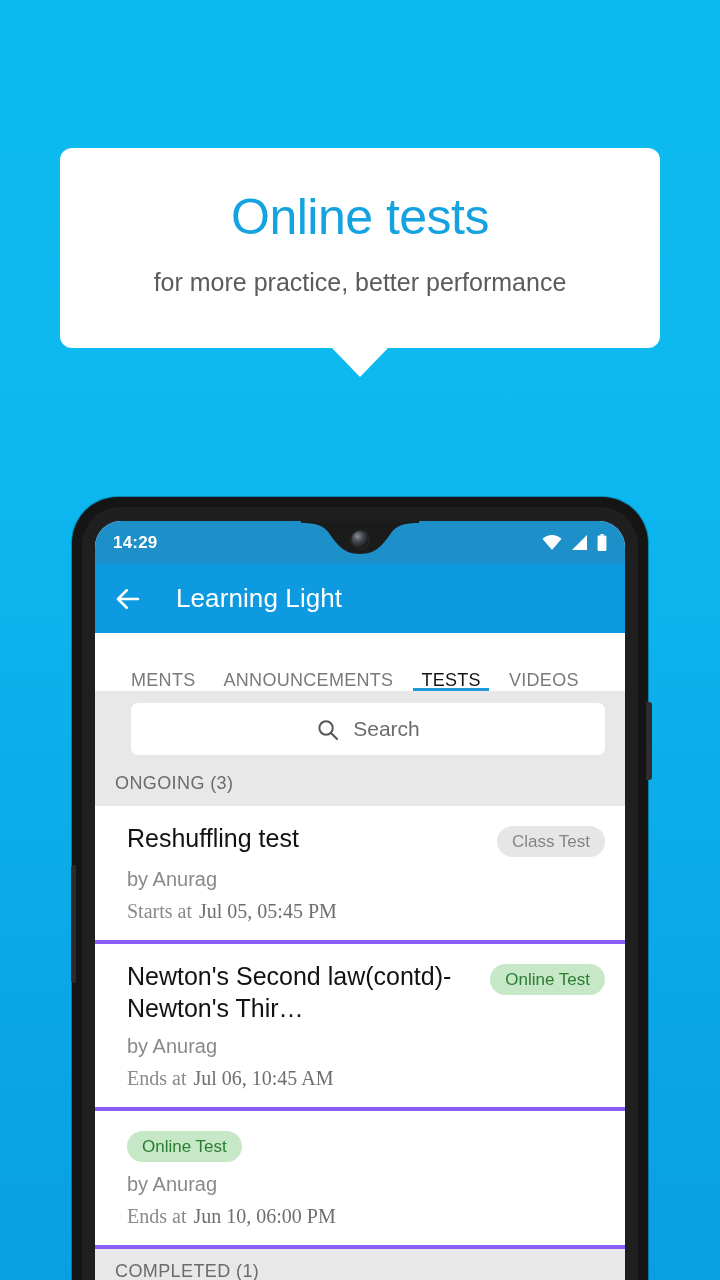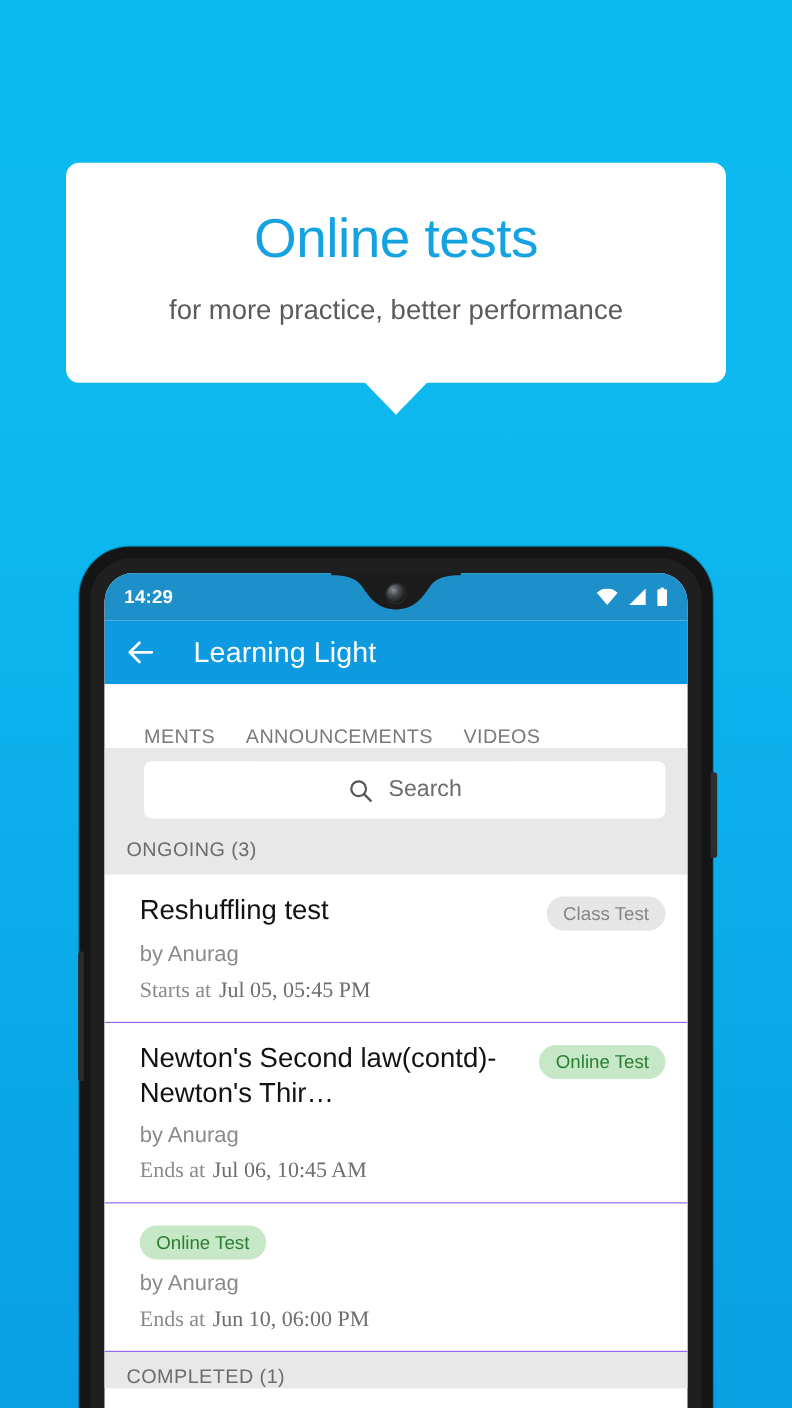--- a/index.html
+++ b/index.html
@@ -155,21 +155,21 @@
   }
   #status-icons {
     display: flex;
     align-items: center;
     gap: 9px;
   }
   #status-icons svg { display: block; }
 
   
   #app-bar {
-    height: 58px;
+    height: 69px;
     background: #0d9ae0;
     display: flex;
     align-items: center;
     padding-left: 18px;
   }
   #back-icon { width: 30px; height: 30px; flex: 0 0 auto; cursor: pointer; }
   #app-title {
     margin-left: 33px;
     color: #ffffff;
     font-size: 26px;
@@ -245,21 +245,21 @@
     letter-spacing: 0.4px;
   }
   #completed-header {
     padding-top: 12px;
     padding-bottom: 0;
   }
 
   #test-list { background: #ffffff; }
   .test-row {
     padding: 17px 20px 17px 32px;
-    border-bottom: 1px solid #8b5cf6;
+    border-bottom: 4px solid #8b5cf6;
     position: relative;
     cursor: pointer;
   }
   .test-row-top {
     display: flex;
     align-items: flex-start;
     justify-content: space-between;
     gap: 12px;
   }
   .test-title {
@@ -342,20 +342,21 @@
     <div id="app-bar">
       <svg id="back-icon" viewBox="0 0 24 24">
         <path d="M20 12 H5 M11 5 L4 12 L11 19" fill="none" stroke="#ffffff" stroke-width="2" stroke-linecap="round" stroke-linejoin="round"></path>
       </svg>
       <div id="app-title">Learning Light</div>
     </div>
 
     <div id="tab-bar">
       <div class="tab">MENTS</div>
       <div class="tab">ANNOUNCEMENTS</div>
+      <div class="tab is-active">TESTS</div>
       <div class="tab">VIDEOS</div>
     </div>
 
     <div id="content-area">
 
       <div id="search-wrap">
         <div id="search-bar">
           <svg id="search-icon" viewBox="0 0 24 24">
             <circle cx="10.5" cy="10.5" r="7" fill="none" stroke="#555" stroke-width="2.1"></circle>
             <path d="M15.6 15.6 L22 22" stroke="#555" stroke-width="2.1" stroke-linecap="round"></path>

